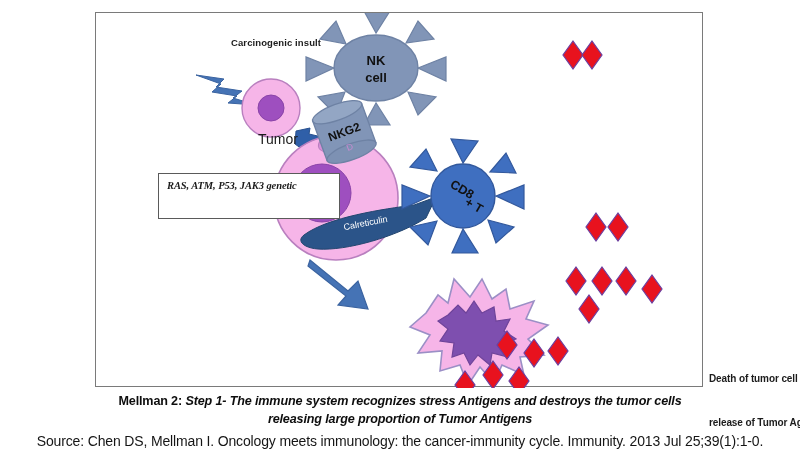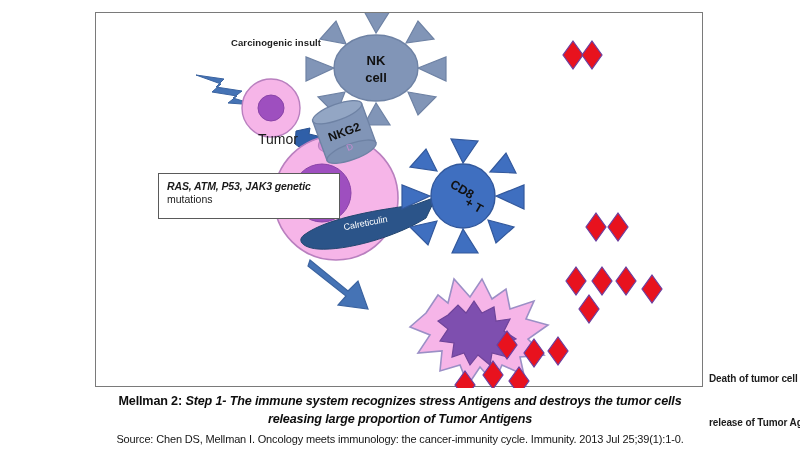--- a/index.html
+++ b/index.html
@@ -79,20 +79,21 @@
   .mutation-box {
     position: absolute;
     left: 62px;
     top: 160px;
     width: 182px;
     height: 46px;
     border: 1.2px solid #5a5a5a;
     background: #ffffff;
     box-sizing: border-box;
     padding: 6px 8px 0 8px;
+    font-family: Liberation Serif, serif;
   }
   .mutation-box .line1 {
     font-style: italic;
     font-weight: 700;
     font-size: 10.5px;
     letter-spacing: -0.1px;
     display: block;
     color: #1a1a1a;
   }
   .mutation-box .line2 {
@@ -118,21 +119,21 @@
     line-height: 1.45;
     color: #0d0d0d;
     padding: 0 95px;
     letter-spacing: -0.15px;
   }
   .caption-main .figlabel {
     font-style: normal;
     font-weight: 700;
   }
   .caption-source {
-    font-size: 11px;
+    font-size: 14px;
     font-weight: 400;
     font-style: normal;
     color: #151515;
     margin-top: 4px;
     letter-spacing: -0.15px;
   }
   
   text.cell-text {
     font-family: "Liberation Sans", sans-serif;
     fill: #111111;
@@ -250,21 +251,20 @@
         </g>
 
       </svg>
 
       <div class="lbl lbl-carcinogenic">Carcinogenic insult</div>
 
       <div class="lbl lbl-tumor">Tumor</div>
 
       <div class="mutation-box">
         <span class="line1">RAS, ATM, P53, JAK3 genetic</span>
-        <span class="line2">mutations</span>
       </div>
 
       <div class="lbl lbl-death">
         <span>Death of tumor cell +</span>
         <span>release of Tumor Ag</span>
       </div>
 
     </div>
   </div>
 

